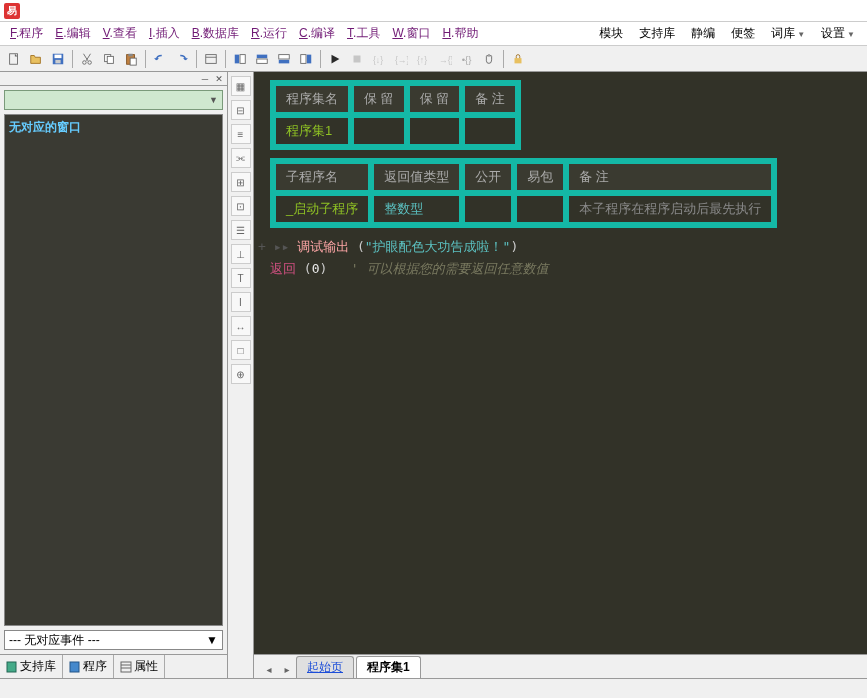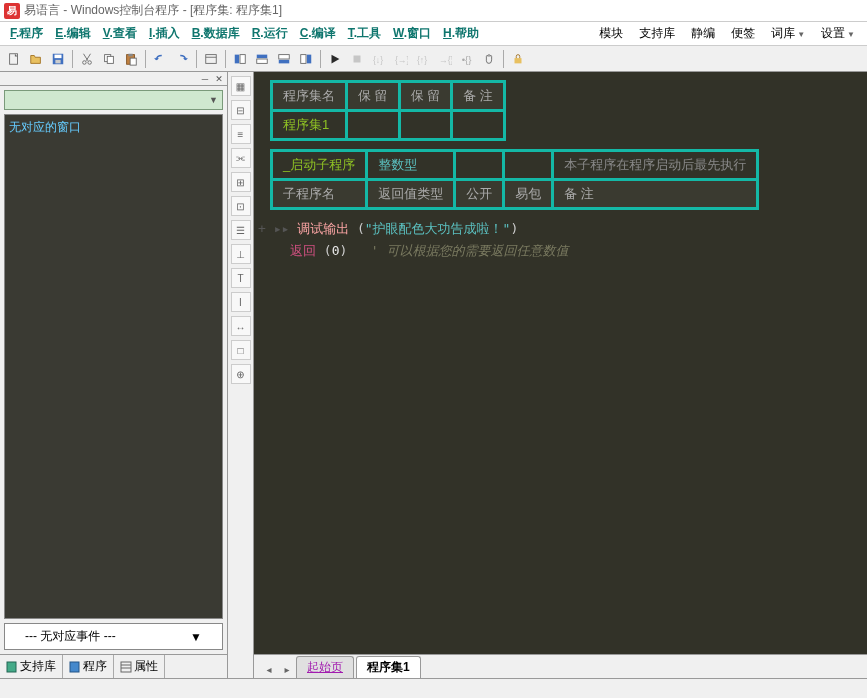--- a/index.html
+++ b/index.html
@@ -3,86 +3,85 @@
 <meta charset="utf-8">
 <style>
 * { margin: 0; padding: 0; box-sizing: border-box; }
 body { font-family: "Microsoft YaHei", "SimSun", sans-serif; font-size: 12px; background: #f0f0f0; overflow: hidden; width: 867px; height: 698px; }
 
 .title-bar { height: 22px; background: #fff; display: flex; align-items: center; padding: 0 4px; border-bottom: 1px solid #ccc; }
 .title-bar .logo { width: 16px; height: 16px; background: #d33; border-radius: 2px; margin-right: 4px; display: flex; align-items: center; justify-content: center; color: #fff; font-size: 10px; font-weight: bold; }
 .title-text { color: #666; }
 
 .menu-bar { height: 24px; background: #fff; display: flex; align-items: center; padding: 0 4px; border-bottom: 1px solid #ccc; }
-.menu-item { padding: 2px 6px; cursor: pointer; color: #0f766e; font-weight: bold; }
+.menu-item { padding: 2px 6px; cursor: pointer; color: #701a75; }
 .menu-item u { text-decoration: underline; }
 .menu-right { margin-left: auto; display: flex; align-items: center; }
 .menu-right .m { padding: 2px 8px; cursor: pointer; }
 .menu-right .arrow { font-size: 8px; color: #666; margin-left: 2px; }
 
 .toolbar { height: 26px; background: #f0f0f0; display: flex; align-items: center; padding: 0 4px; border-bottom: 1px solid #999; gap: 2px; }
 .tb-btn { width: 20px; height: 20px; display: flex; align-items: center; justify-content: center; border: 1px solid transparent; cursor: pointer; }
 .tb-sep { width: 1px; height: 18px; background: #aaa; margin: 0 2px; }
 .tb-btn svg { width: 14px; height: 14px; }
 
 .main { display: flex; height: calc(698px - 22px - 24px - 26px - 20px); }
 
 .left-panel { width: 228px; background: #f0f0f0; border-right: 1px solid #999; display: flex; flex-direction: column; }
 .panel-hdr { height: 14px; background: #f0f0f0; border-bottom: 1px solid #999; display: flex; justify-content: flex-end; align-items: center; padding-right: 2px; gap: 2px; }
 .panel-hdr .pb { width: 12px; height: 10px; font-size: 9px; cursor: pointer; display:flex; align-items:center; justify-content:center; color:#555;}
 .combo { margin: 4px; height: 20px; background: #cfe8cf; border: 1px solid #7a9a7a; display: flex; align-items: center; justify-content: flex-end; padding: 0 4px; }
 .combo .dd { font-size: 9px; color: #555;}
-.tree-area { flex: 1; margin: 0 4px; background: #3a3a33; border: 1px solid #888; color: #6cf; padding: 4px; overflow: auto; }
-.event-combo { margin: 4px; height: 27px; background: #fff; border: 1px solid #888; display: flex; align-items: center; padding: 0 20px; justify-content: space-between;}
+.tree-area { flex: 1; margin: 0 4px; background: #3a3a33; border: 1px solid #888; color: #6cf; padding: 4px; overflow: auto; font-weight: bold; }
+.event-combo { margin: 4px; height: 20px; background: #fff; border: 1px solid #888; display: flex; align-items: center; padding: 0 4px; justify-content: space-between;}
 .left-tabs { height: 24px; display: flex; border-top: 1px solid #999; }
 .lt { padding: 2px 6px; display: flex; align-items: center; gap: 2px; border-right: 1px solid #aaa; cursor: pointer; }
 .lt svg { width: 12px; height: 12px; }
 
 .tool-strip { width: 26px; background: #f0f0f0; border-right: 1px solid #999; padding-top: 4px; display: flex; flex-direction: column; align-items: center; gap: 4px; }
 .ts-btn { width: 20px; height: 20px; border: 1px solid #ccc; background: #f8f8f8; cursor: pointer; display:flex; align-items:center; justify-content:center; font-size:10px; color:#666;}
 
 .editor { flex: 1; display: flex; flex-direction: column; background: #323228; position: relative; }
 .editor-body { flex: 1; padding: 8px 16px; overflow: auto; position: relative; }
 .editor-body::-webkit-scrollbar { width: 16px; height: 16px; }
 .editor-body::-webkit-scrollbar-track { background: #e8e8e8; }
 .editor-body::-webkit-scrollbar-thumb { background: #c0c0c0; border: 1px solid #999; }
 
 .tbl { border-collapse: collapse; margin-bottom: 8px; }
-.tbl th, .tbl td { border: 3px solid #14b8a6; padding: 4px 10px; text-align: left; font-weight: normal; font-size: 13px; height: 22px; }
+.tbl th, .tbl td { border: 6px solid #14b8a6; padding: 4px 10px; text-align: left; font-weight: normal; font-size: 13px; height: 22px; }
 .tbl th { color: #aaa; background: #3a3a30; }
 .tbl td { background: #323228; }
 .c-green { color: #8ec024; }
 .c-cyan { color: #5bc0c0; }
 .c-gray { color: #888; }
 
 .code-line { font-family: "SimSun", monospace; font-size: 13px; line-height: 22px; white-space: nowrap; }
 .c-indent { color: #555; }
 .c-fn { color: #fca5a5; }
 .c-paren { color: #ccc; }
 .c-str { color: #5bc0c0; }
-.c-ret { color: #d05080; margin-left: 20px; }
+.c-ret { color: #d05080; }
 .c-num { color: #e8e8e8; }
 .c-comment { color: #7a7a60; font-style: italic; }
 
 .editor-tabs { height: 24px; background: #f0f0f0; border-top: 1px solid #999; display: flex; align-items: flex-end; padding-left: 6px; }
 .et-nav { width: 18px; height: 18px; display:flex; align-items:center; justify-content:center; cursor:pointer; color:#666; font-size:10px;}
 .et { padding: 2px 10px; border: 1px solid #999; border-bottom: none; margin-right: 2px; cursor: pointer; font-size: 12px; border-top-left-radius: 3px; border-top-right-radius: 3px; }
 .et.active { background: #fff; font-weight: bold; }
-.et.inactive { background: #e0e0e0; color: #a21caf; text-decoration: underline; }
+.et.inactive { background: #e0e0e0; color: #1d4ed8; text-decoration: underline; }
 
 .status-bar { height: 20px; background: #f0f0f0; border-top: 1px solid #999; display: flex; align-items: center; padding: 0 6px; font-size: 11px; color: #555; }
 
 u.mk { text-decoration: underline; }
 </style>
 </head>
 <body>
 
 <div class="title-bar">
   <div class="logo">易</div>
-  <span class="title-text">易语言 - Windows控制台程序 - [程序集: 程序集1]</span>
 </div>
 
 <div class="menu-bar">
   <span class="menu-item"><u class="mk">F</u>.<span>程序</span></span>
   <span class="menu-item"><u class="mk">E</u>.<span>编辑</span></span>
   <span class="menu-item"><u class="mk">V</u>.<span>查看</span></span>
   <span class="menu-item"><u class="mk">I</u>.<span>插入</span></span>
   <span class="menu-item"><u class="mk">B</u>.<span>数据库</span></span>
   <span class="menu-item"><u class="mk">R</u>.<span>运行</span></span>
   <span class="menu-item"><u class="mk">C</u>.<span>编译</span></span>
@@ -305,33 +304,33 @@
           <td></td>
           <td></td>
           <td></td>
         </tr>
       </tbody>
         </table>
 
       <table class="tbl">
         <tbody>
             <tr>
+          <th>子程序名</th>
+          <th>返回值类型</th>
+          <th>公开</th>
+          <th>易包</th>
+          <th>备 注</th>
+        </tr>
+        <tr>
           <td class="c-green">_启动子程序</td>
           <td class="c-cyan">整数型</td>
           <td style="min-width:40px"></td>
           <td style="min-width:40px"></td>
           <td class="c-gray">本子程序在程序启动后最先执行</td>
         </tr>
-        <tr>
-          <th>子程序名</th>
-          <th>返回值类型</th>
-          <th>公开</th>
-          <th>易包</th>
-          <th>备 注</th>
-        </tr>
       </tbody>
         </table>
 
       <div class="code-line" style="margin-left:-12px">
         <span class="c-indent">+ ▸▸ </span><span class="c-fn">调试输出</span>
         <span class="c-paren"> (</span><span class="c-str">"护眼配色大功告成啦！"</span><span class="c-paren">)</span>
       </div>
       <div class="code-line">
         <span class="c-ret">返回</span>
         <span class="c-paren"> (</span><span class="c-num">0</span><span class="c-paren">)</span>

